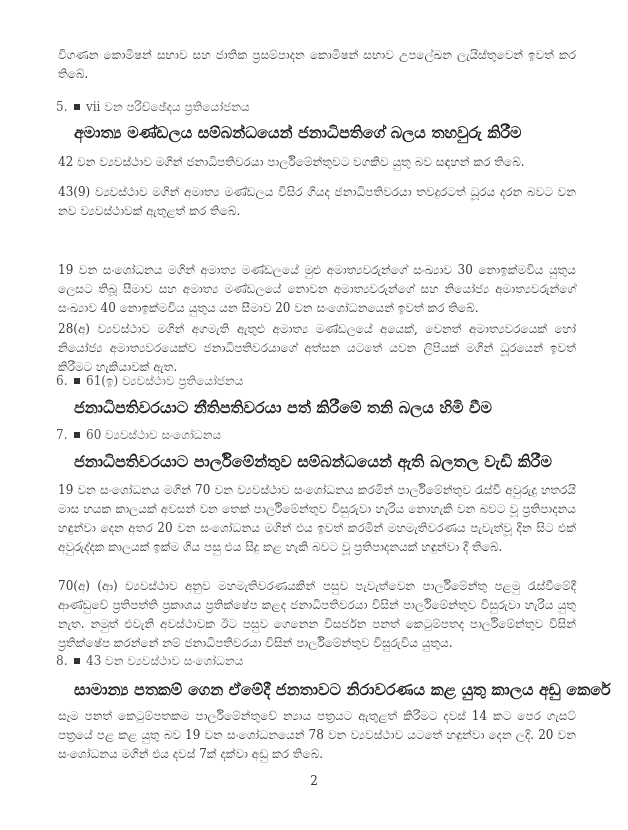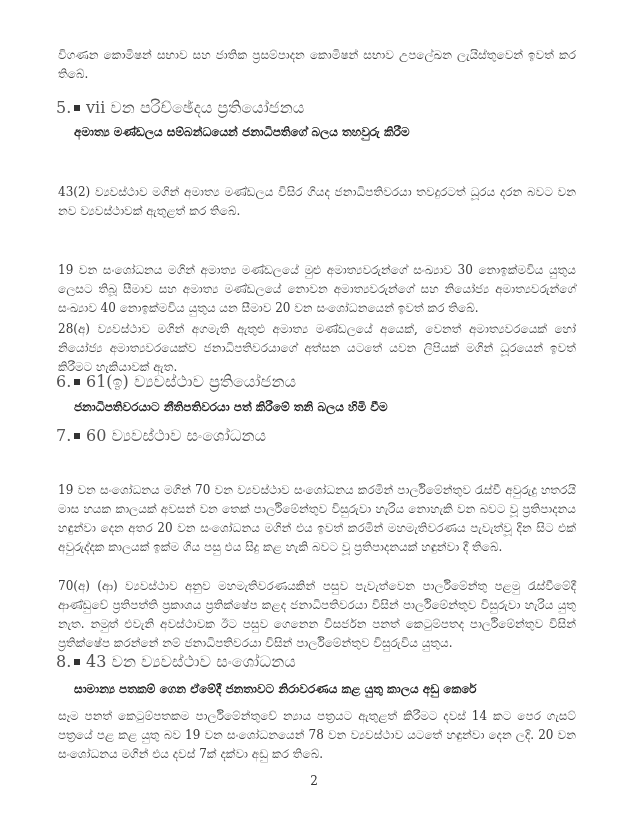--- a/index.html
+++ b/index.html
@@ -8,54 +8,56 @@
     font-family: "DejaVu Serif", "Liberation Serif", serif;
     color:#3a3a3a;
   }
   .page { position:absolute; left:0; top:0; width:628px; height:830px; }
   .p {
     position:absolute; left:58px; width:518px;
     font-size:12px; line-height:19px; text-align:justify;
     color:#3c3c3c;
   }
   .item {
-    position:absolute; left:56px; font-size:16px; line-height:19px; color:#555;
+    position:absolute; left:56px; font-size:12px; line-height:19px; color:#555;
     white-space:nowrap;
   }
   .item .num { display:inline-block; width:18px; }
   .item .bullet { display:inline-block; width:6px; height:6px; background:#333; margin:0 6px 1px 0; vertical-align:middle; }
   .head {
-    position:absolute; left:74px; font-size:12px; line-height:19px; font-weight:bold; color:#222;
+    position:absolute; left:74px; font-size:16px; line-height:19px; font-weight:bold; color:#222;
     white-space:nowrap;
   }
   .pagenum { position:absolute; left:0; width:628px; top:774px; text-align:center; font-size:12px; color:#333; }
 </style>
 </head>
 <body>
 
 <div class="page">
   <div class="p" style="top:46px">විගණන කොමිෂන් සභාව සහ ජාතික ප්‍රසම්පාදන කොමිෂන් සභාව උපලේඛන ලැයිස්තුවෙන් ඉවත් කර තිබේ.</div>
 
   <div class="item" style="top:98px">
     <span class="num">5.</span><span class="bullet"></span><span>vii වන පරිච්ඡේදය ප්‍රතියෝජනය</span>
   </div>
   <div class="head" style="top:123px">අමාත්‍ය මණ්ඩලය සම්බන්ධයෙන් ජනාධිපතිගේ බලය තහවුරු කිරීම</div>
 
-  <div class="p" style="top:183px">43(2) ව්‍යවස්ථාව මගින් අමාත්‍ය මණ්ඩලය විසිර ගියද ජනාධිපතිවරයා තවදුරටත් ධූරය දරන බවට වන නව ව්‍යවස්ථාවක් ඇතුළත් කර තිබේ.</div>
+  <div class="p" style="top:153px">42 වන ව්‍යවස්ථාව මගින් ජනාධිපතිවරයා පාර්ලිමේන්තුවට වගකිව යුතු බව සඳහන් කර තිබේ.</div>
+  <div class="p" style="top:183px">43(9) ව්‍යවස්ථාව මගින් අමාත්‍ය මණ්ඩලය විසිර ගියද ජනාධිපතිවරයා තවදුරටත් ධූරය දරන බවට වන නව ව්‍යවස්ථාවක් ඇතුළත් කර තිබේ.</div>
   <div class="p" style="top:261px">19 වන සංශෝධනය මගින් අමාත්‍ය මණ්ඩලයේ මුළු අමාත්‍යවරුන්ගේ සංඛ්‍යාව 30 නොඉක්මවිය යුතුය ලෙසට තිබූ සීමාව සහ අමාත්‍ය මණ්ඩලයේ නොවන අමාත්‍යවරුන්ගේ සහ නියෝජ්‍ය අමාත්‍යවරුන්ගේ සංඛ්‍යාව 40 නොඉක්මවිය යුතුය යන සීමාව 20 වන සංශෝධනයෙන් ඉවත් කර තිබේ.</div>
   <div class="p" style="top:320px">28(අ) ව්‍යවස්ථාව මගින් අගමැති ඇතුළු අමාත්‍ය මණ්ඩලයේ අයෙක්, වෙනත් අමාත්‍යවරයෙක් හෝ නියෝජ්‍ය අමාත්‍යවරයෙක්ව ජනාධිපතිවරයාගේ අත්සන යටතේ යවන ලිපියක් මගින් ධූරයෙන් ඉවත් කිරීමට හැකියාවක් ඇත.</div>
 
   <div class="item" style="top:372px">
     <span class="num">6.</span><span class="bullet"></span><span>61(ඉ) ව්‍යවස්ථාව ප්‍රතියෝජනය</span>
   </div>
   <div class="head" style="top:398px">ජනාධිපතිවරයාට නීතිපතිවරයා පත් කිරීමේ තනි බලය හිමි වීම</div>
 
   <div class="item" style="top:426px">
     <span class="num">7.</span><span class="bullet"></span><span>60 ව්‍යවස්ථාව සංශෝධනය</span>
   </div>
+  <div class="head" style="top:452px">ජනාධිපතිවරයාට පාර්ලිමේන්තුව සම්බන්ධයෙන් ඇති බලතල වැඩි කිරීම</div>
 
   <div class="p" style="top:481px">19 වන සංශෝධනය මගින් 70 වන ව්‍යවස්ථාව සංශෝධනය කරමින් පාර්ලිමේන්තුව රැස්වී අවුරුදු හතරයි මාස හයක කාලයක් අවසන් වන තෙක් පාර්ලිමේන්තුව විසුරුවා හැරිය නොහැකි වන බවට වූ ප්‍රතිපාදනය හඳුන්වා දෙන අතර 20 වන සංශෝධනය මගින් එය ඉවත් කරමින් මහමැතිවරණය පැවැත්වූ දින සිට එක් අවුරුද්දක කාලයක් ඉක්ම ගිය පසු එය සිදු කළ හැකි බවට වූ ප්‍රතිපාදනයක් හඳුන්වා දී තිබේ.</div>
   <div class="p" style="top:577px">70(අ) (ආ) ව්‍යවස්ථාව අනුව මහමැතිවරණයකින් පසුව පැවැත්වෙන පාර්ලිමේන්තු පළමු රැස්වීමේදී ආණ්ඩුවේ ප්‍රතිපත්ති ප්‍රකාශය ප්‍රතික්ෂේප කළද ජනාධිපතිවරයා විසින් පාර්ලිමේන්තුව විසුරුවා හැරිය යුතු නැත. නමුත් එවැනි අවස්ථාවක ඊට පසුව ගෙනෙන විසර්ජන පනත් කෙටුම්පතද පාර්ලිමේන්තුව විසින් ප්‍රතික්ෂේප කරන්නේ නම් ජනාධිපතිවරයා විසින් පාර්ලිමේන්තුව විසුරුවිය යුතුය.</div>
 
   <div class="item" style="top:652px">
     <span class="num">8.</span><span class="bullet"></span><span>43 වන ව්‍යවස්ථාව සංශෝධනය</span>
   </div>
   <div class="head" style="top:680px">සාමාන්‍ය පතකම් ගෙන ඒමේදී ජනතාවට නිරාවරණය කළ යුතු කාලය අඩු කෙරේ</div>
 
   <div class="p" style="top:707px">සෑම පනත් කෙටුම්පතකම පාර්ලිමේන්තුවේ න්‍යාය පත්‍රයට ඇතුළත් කිරීමට දවස් 14 කට පෙර ගැසට් පත්‍රයේ පළ කළ යුතු බව 19 වන සංශෝධනයෙන් 78 වන ව්‍යවස්ථාව යටතේ හඳුන්වා දෙන ලදි. 20 වන සංශෝධනය මගින් එය දවස් 7ක් දක්වා අඩු කර තිබේ.</div>

